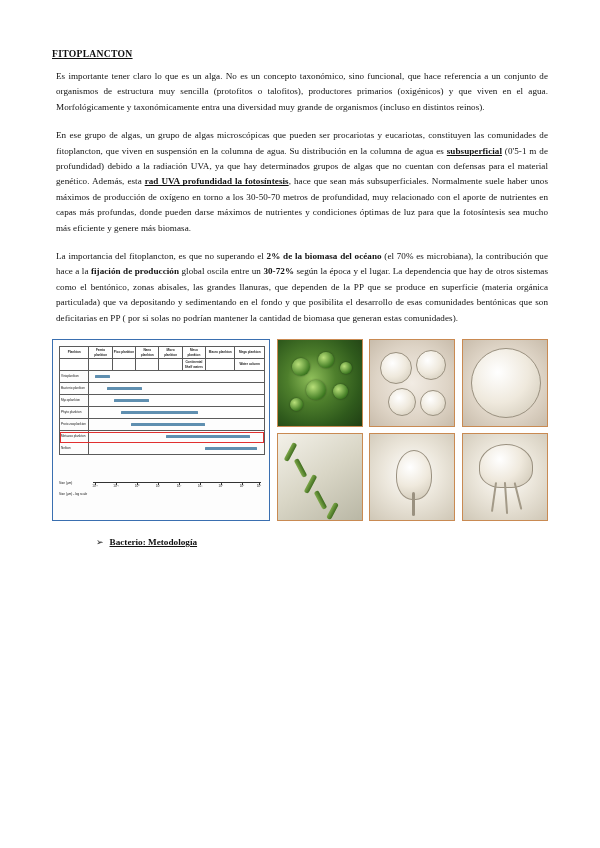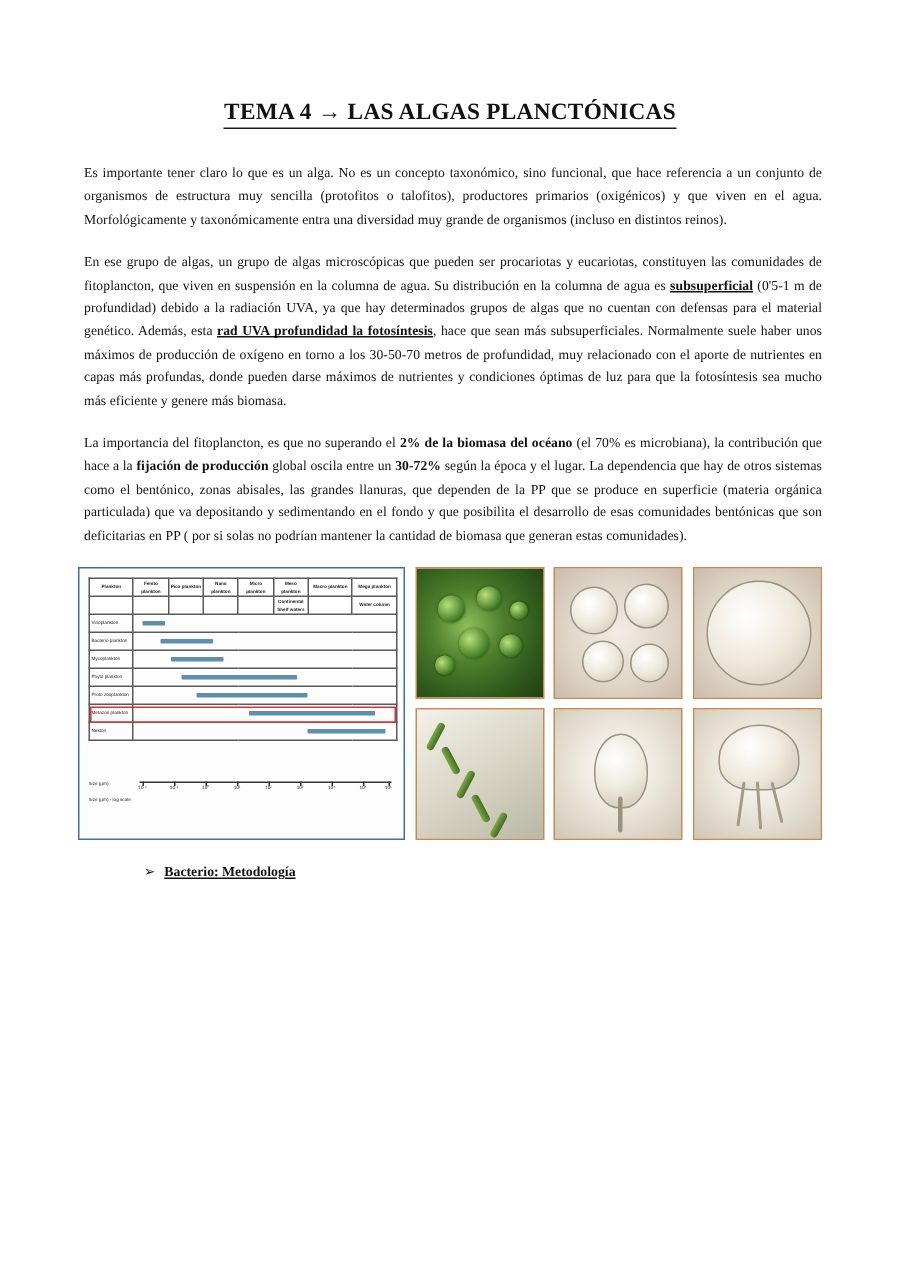--- a/index.html
+++ b/index.html
@@ -209,28 +209,22 @@
     text-align: justify;
     margin: 4px 0 0 60px;
     width: 430px;
   }
 </style>
 </head>
 <body>
 
 <div class="page">
 
-  <div class="title-wrap">
-    <span class="doc-title">
-      <span class="tema">TEMA 4</span>
-      <span>→</span>
-      <span>LAS ALGAS PLANCTÓNICAS</span>
-    </span>
-  </div>
-
+
+  <div class="sec-head">FITOPLANCTON</div>
 
   <p class="body">
     Es importante tener claro lo que es un alga. No es un concepto taxonómico, sino funcional, que hace
     referencia a un conjunto de organismos de estructura muy sencilla (protofitos o talofitos), productores
     primarios (oxigénicos) y que viven en el agua. Morfológicamente y taxonómicamente entra una
     diversidad muy grande de organismos (incluso en distintos reinos).
   </p>
 
   <p class="body">
     En ese grupo de algas, un grupo de algas microscópicas que pueden ser procariotas y eucariotas,

